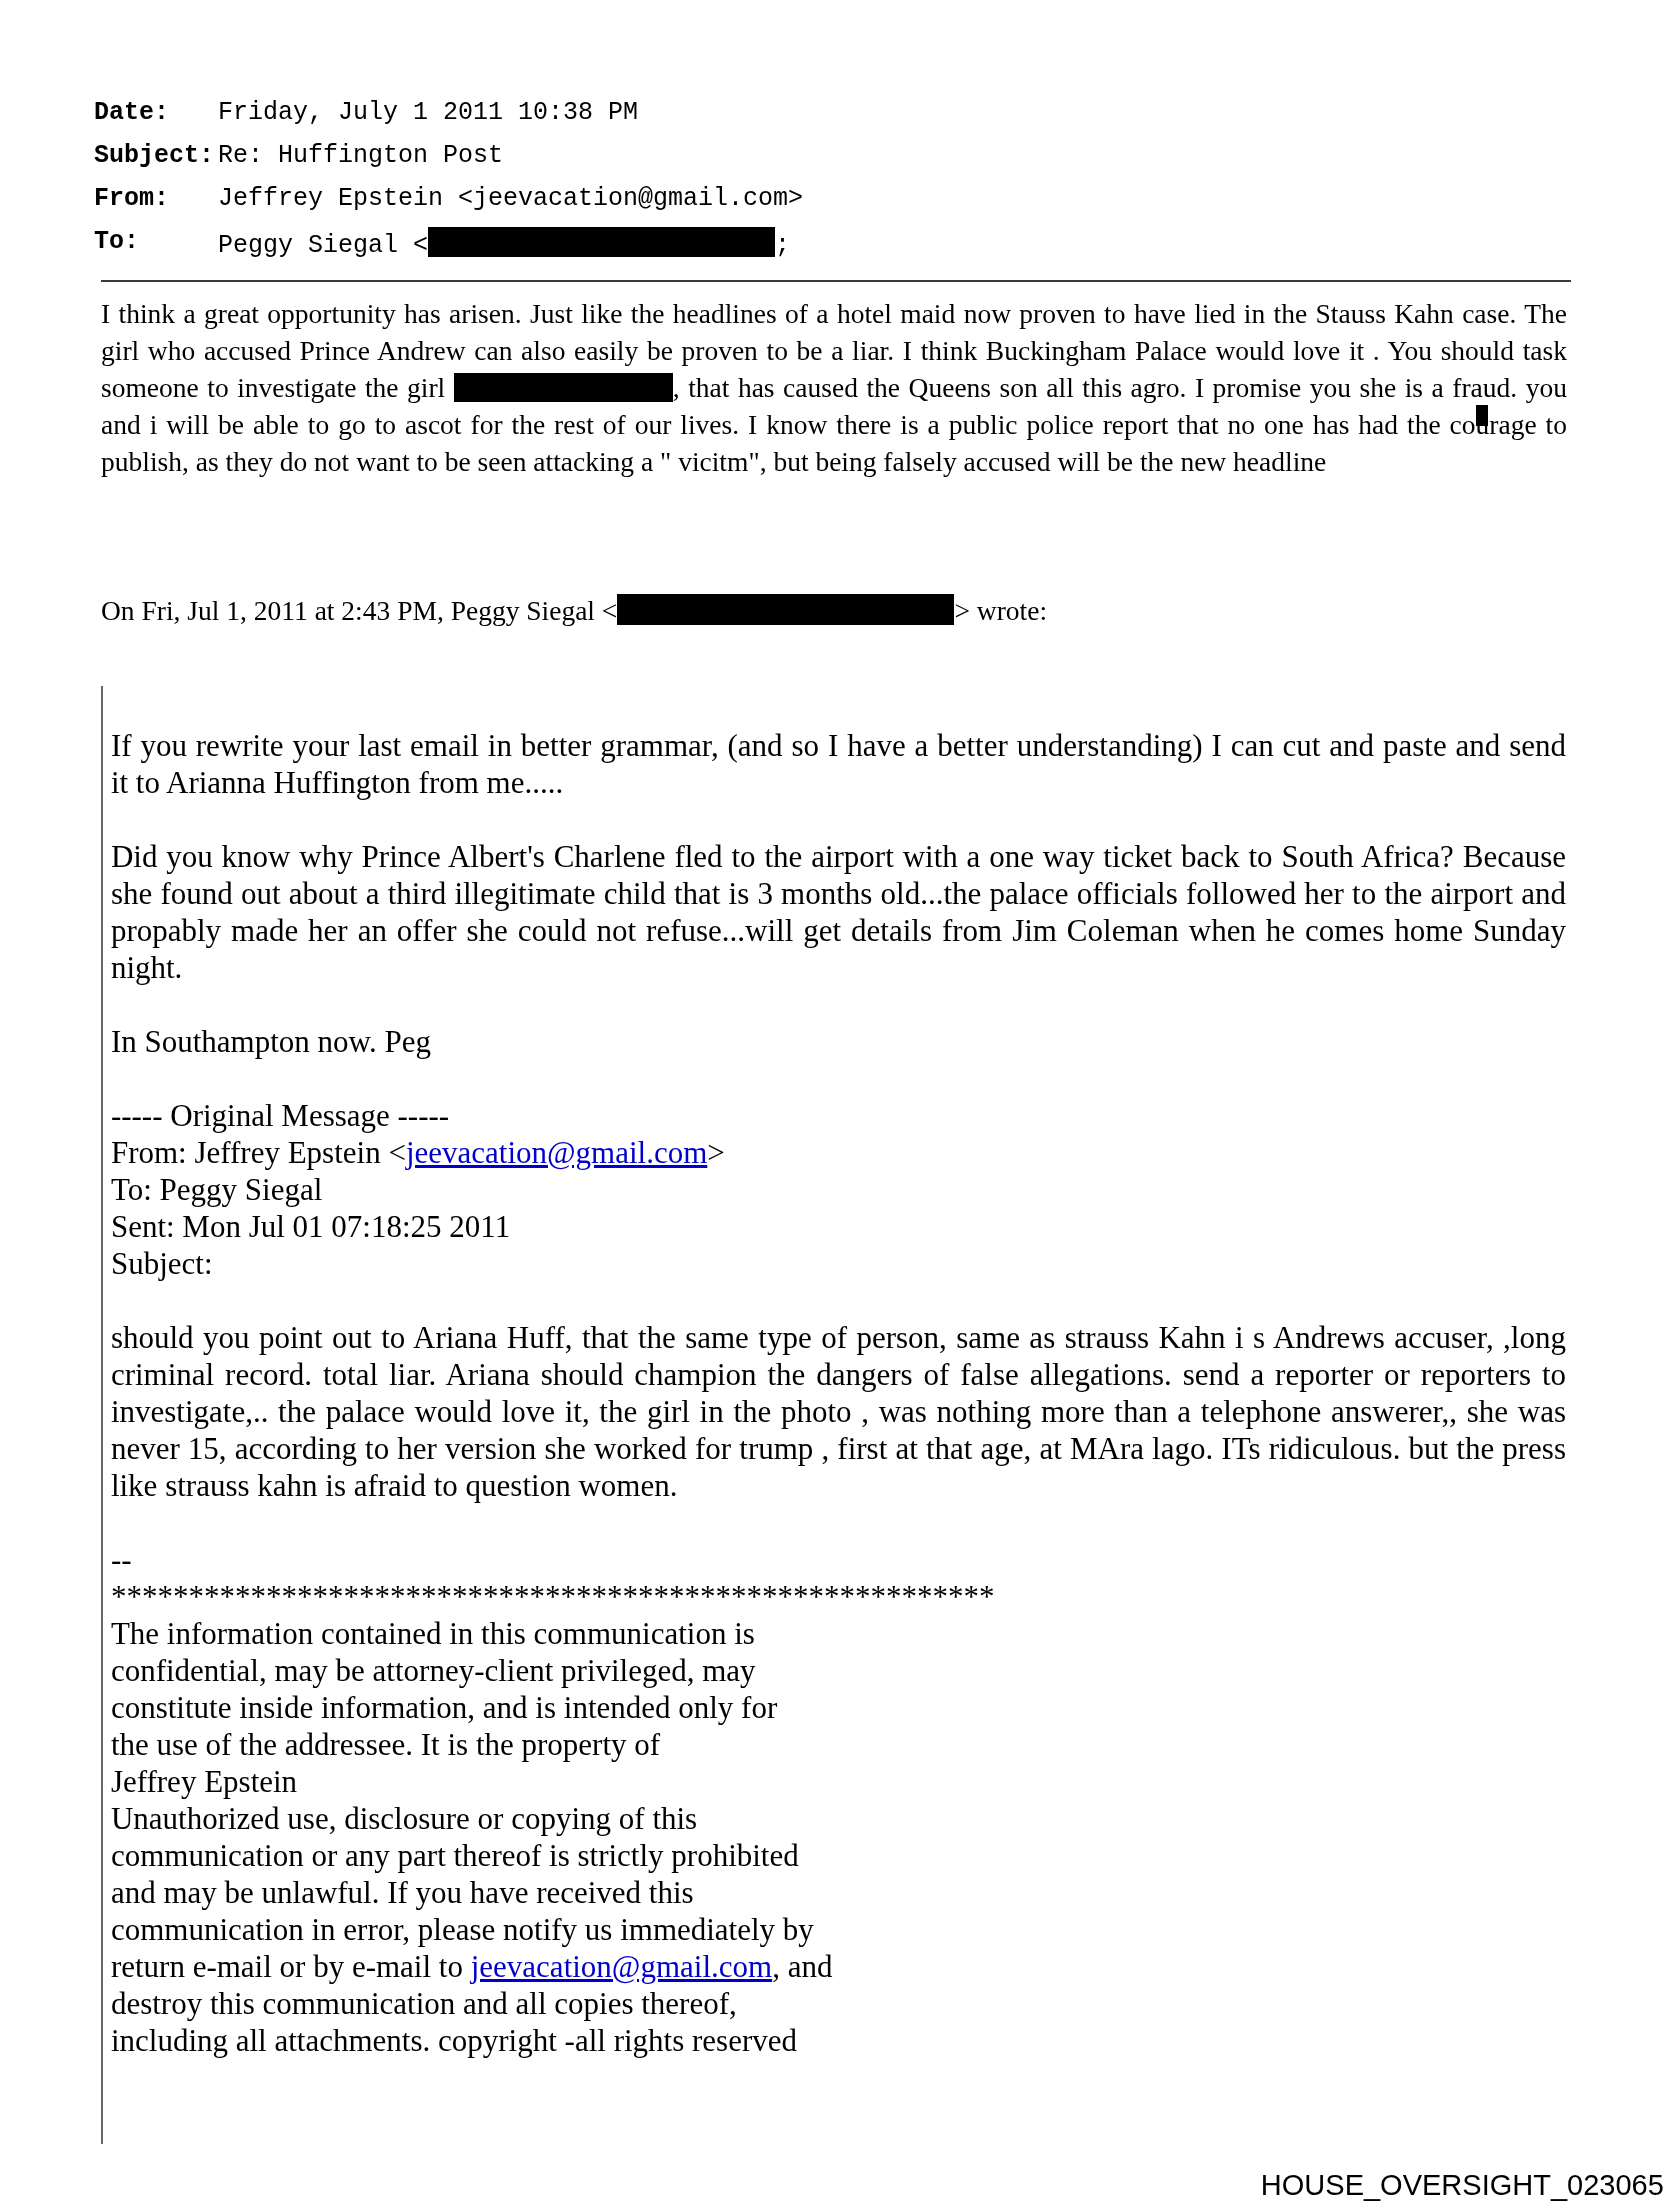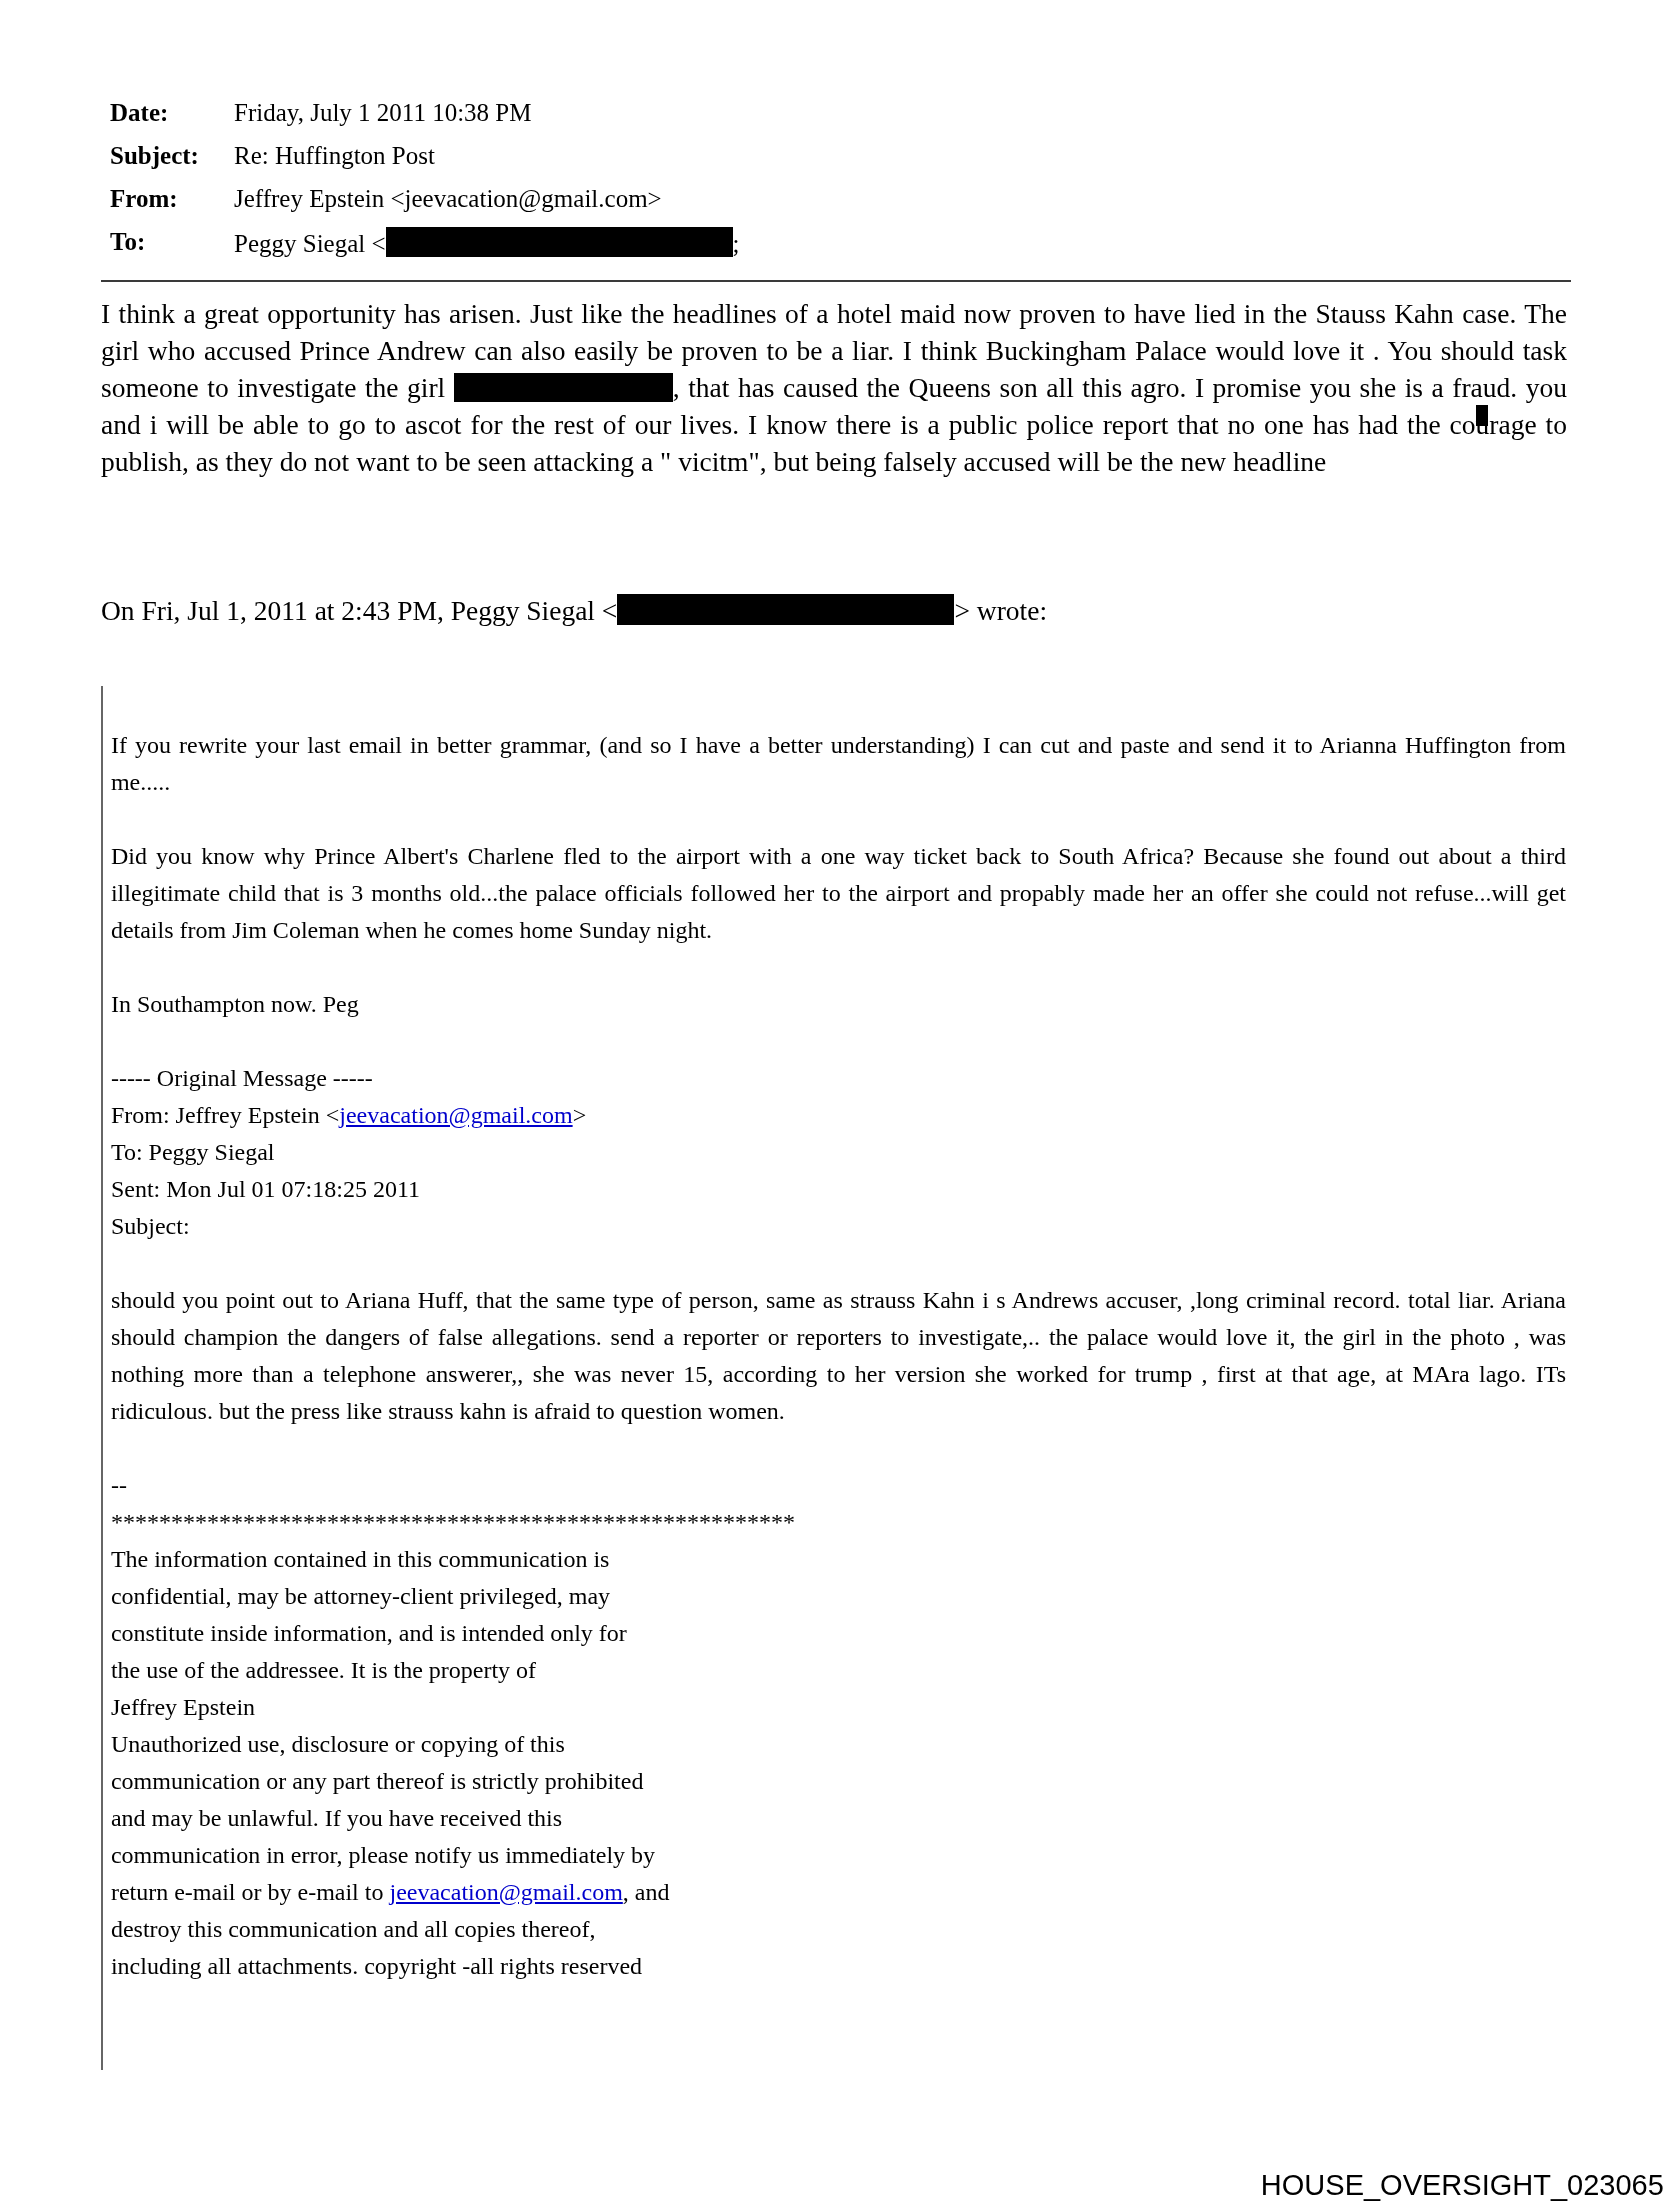--- a/index.html
+++ b/index.html
@@ -8,23 +8,23 @@
     width: 1669px;
     height: 2205px;
     background: #ffffff;
     color: #000000;
     overflow: hidden;
   }
 
   
   .header {
     position: absolute;
-    left: 110px;
+    left: 94px;
     top: 98px;
-    font-family: Liberation Serif, serif;
+    font-family: Liberation Mono, monospace;
     font-size: 25px;
     line-height: 30px;
   }
   .header-row { display: flex; margin-bottom: 13px; }
   .header-label { width: 124px; font-weight: bold; flex: 0 0 124px; }
   .header-value { white-space: nowrap; }
 
   .rule {
     position: absolute;
     left: 101px;
@@ -80,21 +80,21 @@
   
   .quote {
     position: absolute;
     left: 101px;
     top: 686px;
     width: 1465px;
     border-left: 2px solid #666;
     padding: 41px 0 85px 7.9px;
     box-sizing: border-box;
     font-family: "Liberation Serif", serif;
-    font-size: 24px;
+    font-size: 31px;
     line-height: 37px;
   }
   .q-para { margin: 0 0 0 0; text-align: justify; }
   .q-gap  { margin-top: 37px; }
   .orig-headers div { line-height: 37px; }
   .sig-block { margin-top: 37px; }
   .disclaimer { white-space: pre-line; }
 
   a.mail-link {
     color: #0000cc;

